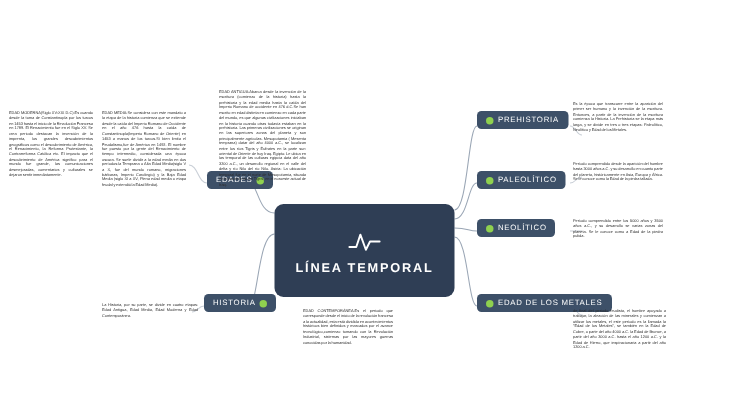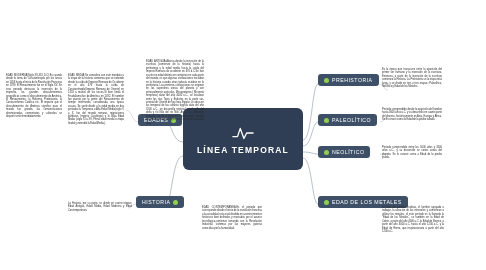--- a/index.html
+++ b/index.html
@@ -16,21 +16,21 @@
     position: relative;
     width: 486px;
     height: 270px;
     background: #ffffff;
   }
 
   
   .center-node {
     position: absolute;
     left: 183px;
-    top: 108px;
+    top: 136px;
     width: 120px;
     height: 62px;
     background: #2f3e55;
     border-radius: 6px;
     display: flex;
     flex-direction: column;
     align-items: center;
     justify-content: center;
     color: #ffffff;
   }

